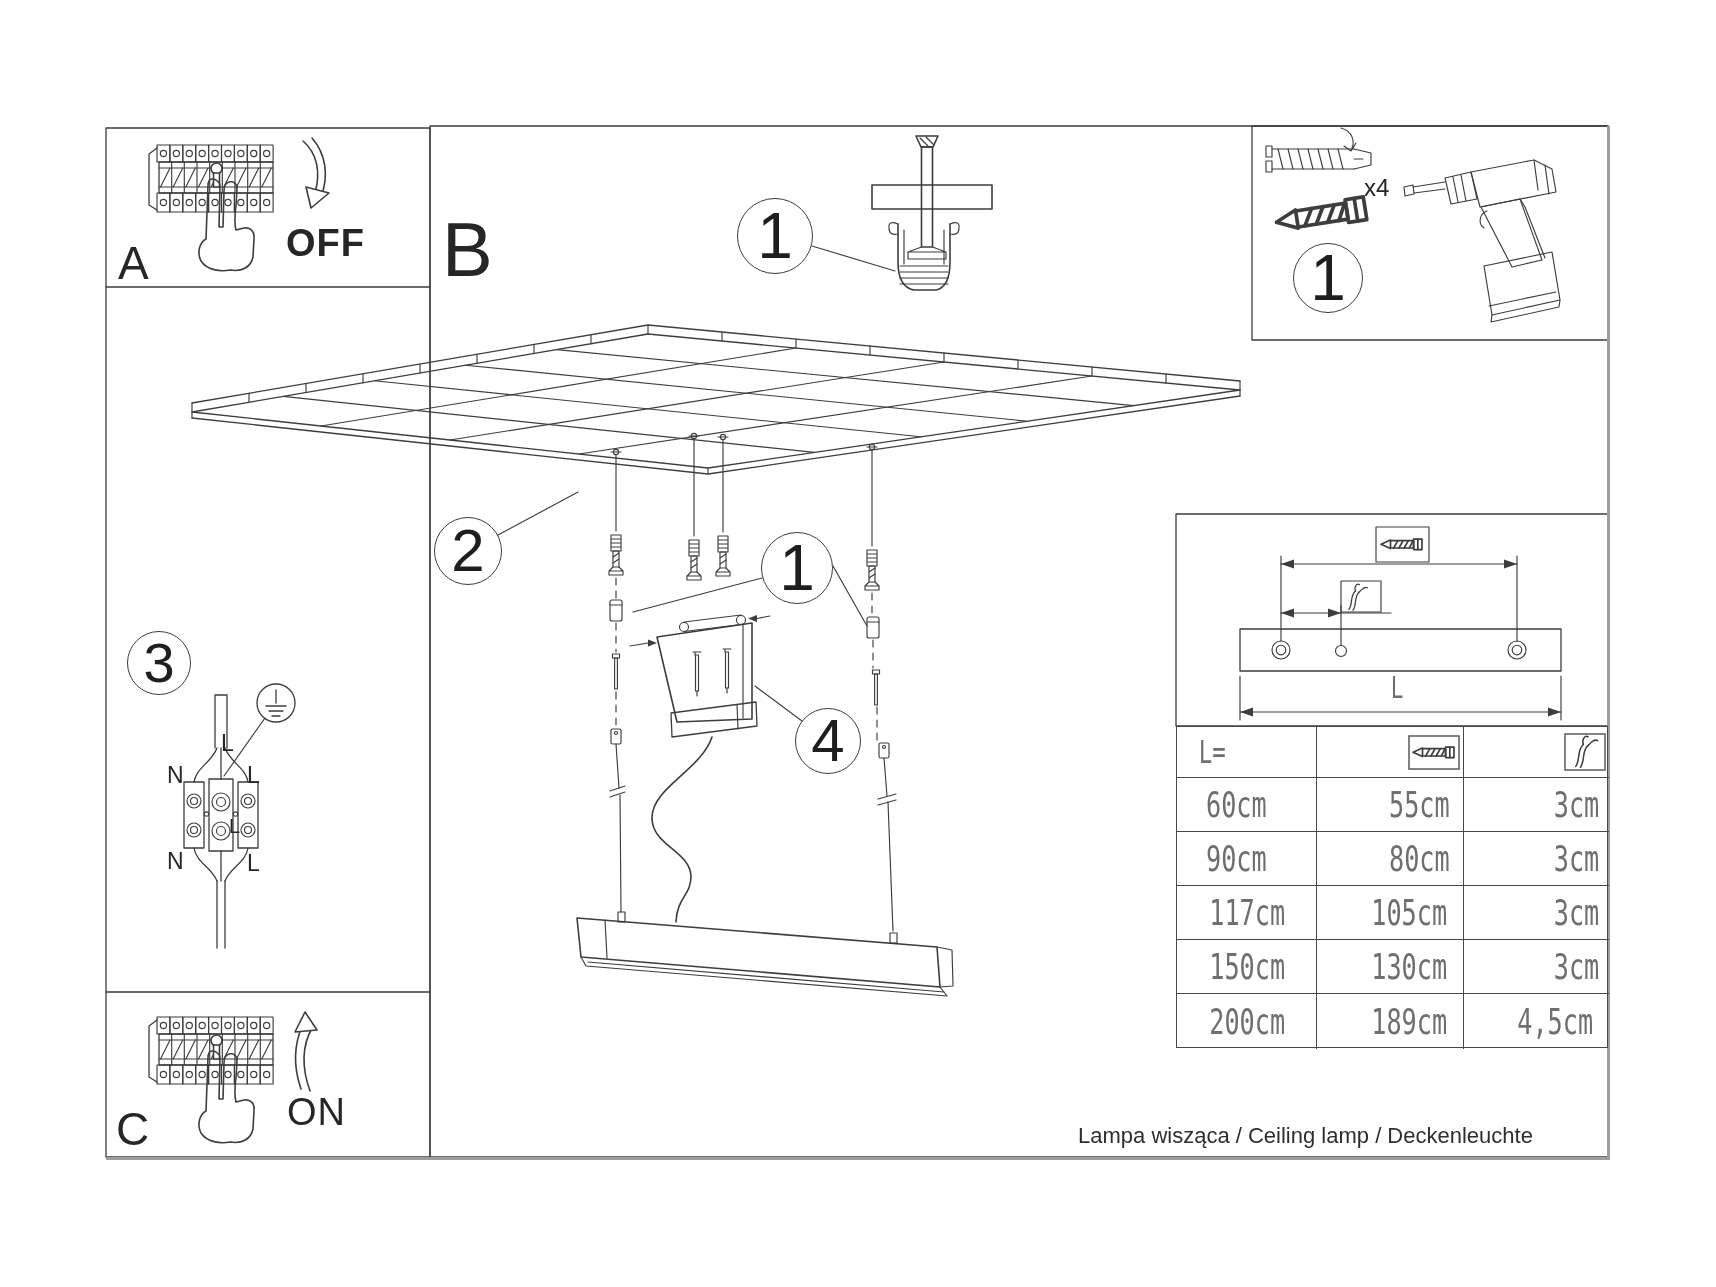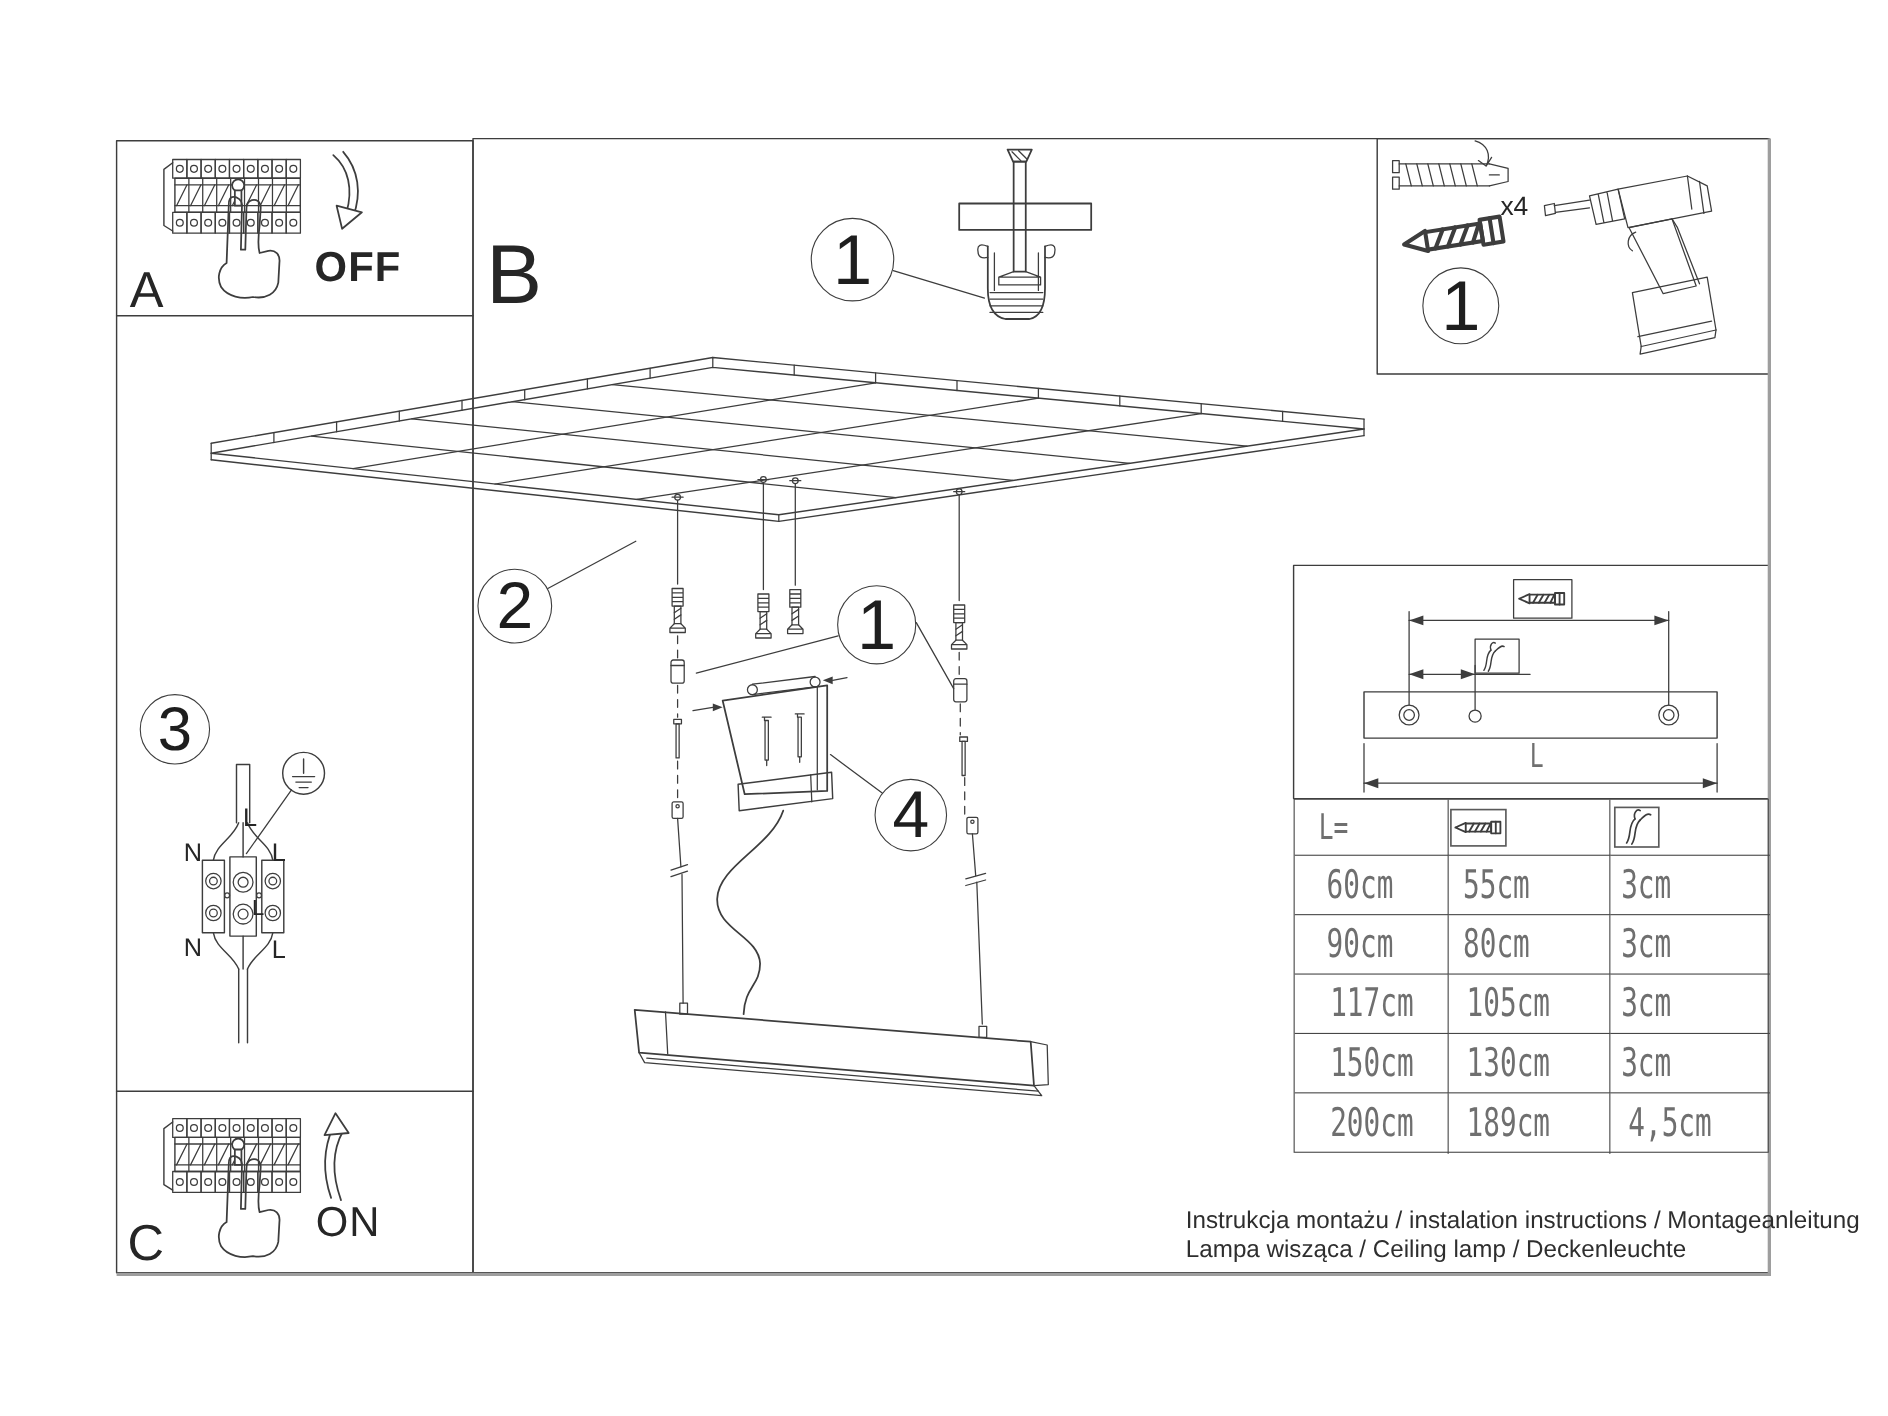--- a/index.html
+++ b/index.html
@@ -20,21 +20,21 @@
   .callout{position:absolute;border:1.7px solid var(--ink);border-radius:50%;
            display:flex;align-items:center;justify-content:center;
            font-weight:400;color:#1e1e1e;line-height:1;box-sizing:border-box;}
   .cad{font-family:"DejaVu Sans Mono", monospace;color:var(--cad-text);}
   .cadtxt{display:inline-block;transform:scaleX(.7);transform-origin:center;}
   .dim-table{position:absolute;left:1176px;top:726px;width:432px;height:322px;
              display:grid;grid-template-columns:140px 147px 145px;
              grid-template-rows:51px 54px 54px 54px 54px 55px;
              border:1.7px solid #474747;box-sizing:border-box;}
   .tc{border-right:1.7px solid #474747;border-bottom:1.7px solid #474747;
-      display:flex;align-items:center;justify-content:flex-start;font-size:36px;}
+      display:flex;align-items:center;justify-content:flex-end;font-size:36px;}
   .tc.c1{justify-content:flex-start;padding-left:16px;}
   .tc.nr{border-right:none}
   .tc.nb{border-bottom:none}
   .hdr{font-size:32px;}
   .footer-line{position:absolute;left:1078px;font-size:22px;color:#2e2e2e;white-space:nowrap;}
   .wlabel{position:absolute;font-size:23px;color:#262626;font-weight:500;line-height:1;}
 </style>
 </head>
 <body>
 
@@ -432,16 +432,15 @@
         <span class="cadtxt">200cm</span>
       </div>
   <div class="tc nb">
         <span class="cadtxt">189cm</span>
       </div>
   <div class="tc nr nb">
         <span class="cadtxt">4,5cm</span>
       </div>
 </div>
 
-<div class="footer-line" style="top:1096px;">Instrukcja montażu / instalation instructions / Montageanleitung</div>
 <div class="footer-line" style="top:1123px;">Lampa wisząca / Ceiling lamp / Deckenleuchte</div>
 
 </div>
 
 </body></html>

